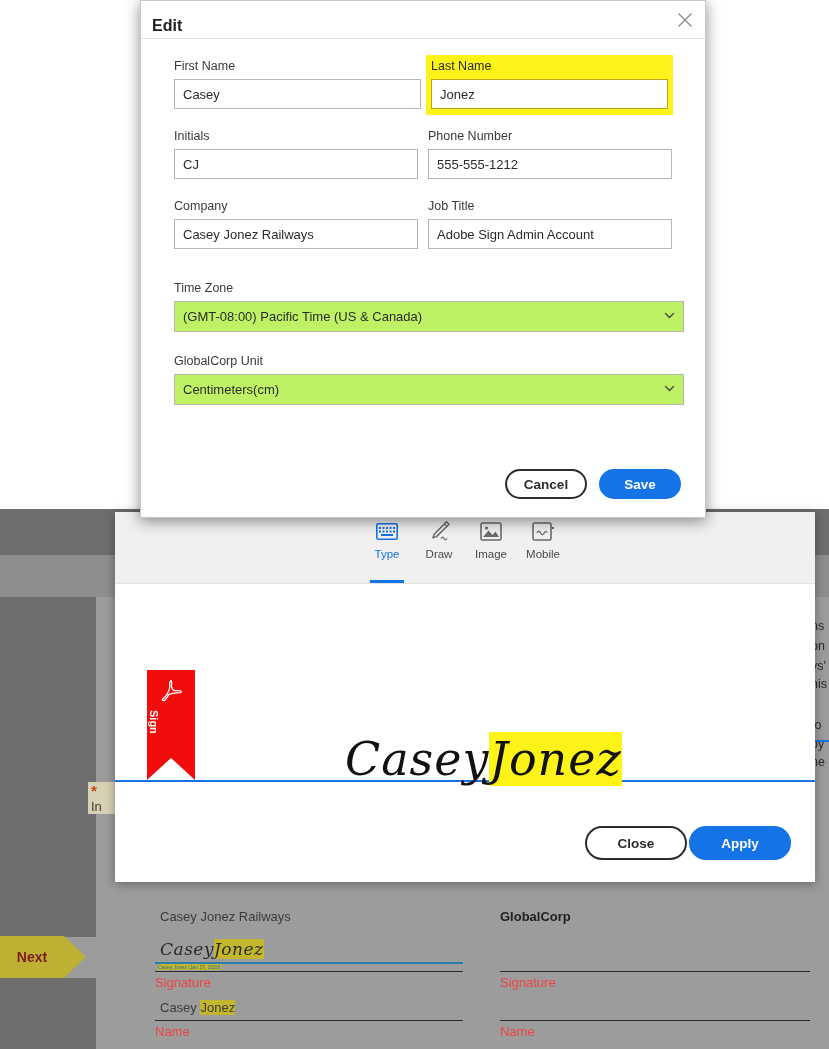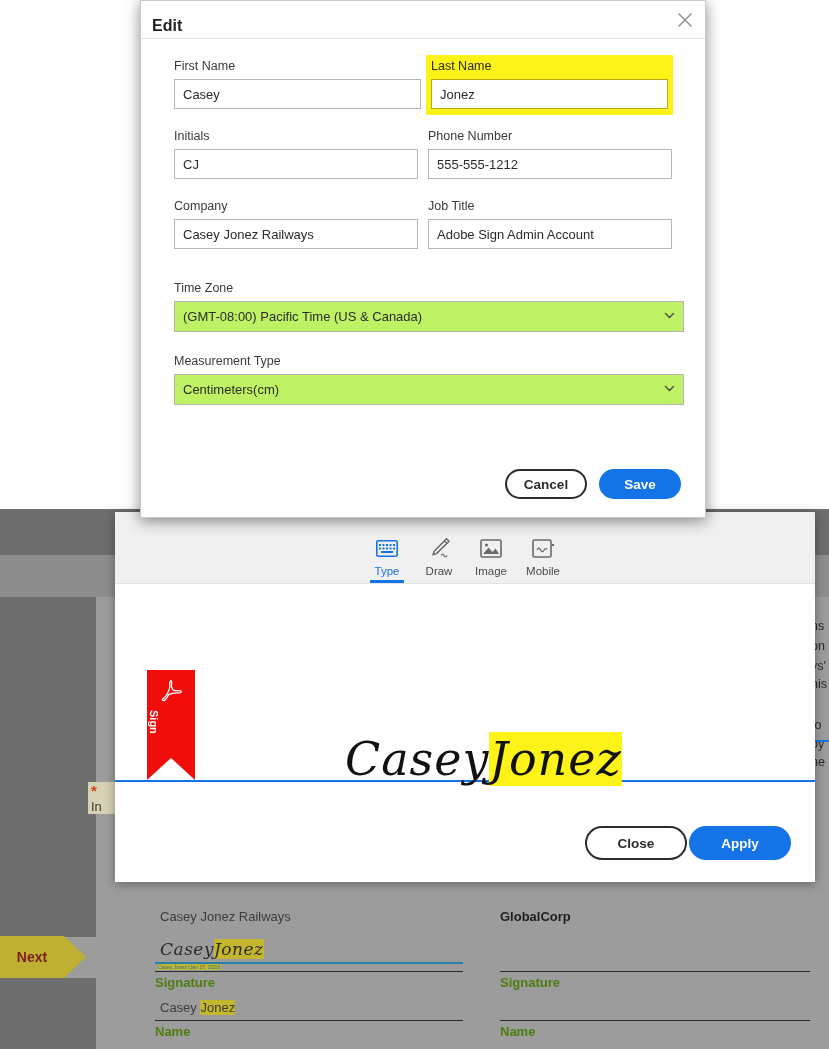--- a/index.html
+++ b/index.html
@@ -47,21 +47,21 @@
     padding:1px 3px; overflow:hidden; line-height:15px;
   }
   .req-tip .star { color:#c8461a; font-weight:bold; font-size:15px; }
 
   
   .doc-col { position:absolute; }
   .doc-company { font-size:13px; color:#3c3c3c; }
   .doc-company.bold { font-weight:bold; color:#1f1f1f; }
   .doc-line { position:absolute; height:1px; background:#2a2a2a; }
   .doc-line-blue { position:absolute; height:1.5px; background:#2a7fa8; }
-  .doc-label { position:absolute; font-size:13px; font-weight:bold; color:#4d7c0f; }
+  .doc-label { position:absolute; font-size:13px; font-weight:normal; color:#ef4444; }
   .doc-sig-script {
     position:absolute; font-family:"DejaVu Serif", serif; font-style:italic;
     font-size:17px; color:#2a2a2a; letter-spacing:0.5px;
   }
   .doc-sig-caption {
     position:absolute; font-size:5px; color:#2a6f93; white-space:nowrap;
     transform-origin: left top;
   }
   .hl-olive { background:#c4b72e; }
   .doc-name-text { position:absolute; font-size:13px; color:#3c3c3c; }
@@ -75,21 +75,21 @@
   #sig-tabs-bar {
     height:72px; background:#f0f0f0; border-bottom:1px solid #e2e2e2;
     display:flex; align-items:flex-end; justify-content:center;
   }
   .sig-tabs { display:flex; gap:0px; }
   .sig-tab {
     width:52px; display:flex; flex-direction:column; align-items:center;
     padding-bottom:0px; cursor:pointer; position:relative;
   }
   .sig-tab .tab-ico { height:26px; display:flex; align-items:center; justify-content:center; }
-  .sig-tab .tab-lbl { font-size:11.5px; color:#4a4a4a; margin-top:4px; padding-bottom:6px; }
+  .sig-tab .tab-lbl { font-size:11.5px; color:#4a4a4a; margin-top:4px; padding-bottom:23px; }
   .sig-tab.active .tab-lbl { color:#1473e6; }
   .sig-tab.active::after {
     content:""; position:absolute; bottom:0; left:9px; right:9px;
     height:3px; background:#1473e6;
   }
 
   #sig-canvas { position:relative; height:232px; background:#fff; }
 
   
   .sign-flag {
@@ -397,21 +397,21 @@
               <svg width="11" height="11" viewBox="0 0 11 11">
                 <path d="M1.5 3.5 L5.5 7.5 L9.5 3.5" fill="none" stroke="#4a4a4a" stroke-width="1.4" stroke-linecap="round" stroke-linejoin="round"></path>
               </svg>
             </span>
           </div>
         </div>
       </div>
 
       <div class="frow" style="margin-top:22px;">
         <div class="fcell wide">
-          <label class="flabel">Measurement Type</label>
+          <label class="flabel">GlobalCorp Unit</label>
           <div class="fselect-wrap">
             <select class="fselect">
               <option>Centimeters(cm)</option>
             </select>
             <span class="fchev">
               <svg width="11" height="11" viewBox="0 0 11 11">
                 <path d="M1.5 3.5 L5.5 7.5 L9.5 3.5" fill="none" stroke="#4a4a4a" stroke-width="1.4" stroke-linecap="round" stroke-linejoin="round"></path>
               </svg>
             </span>
           </div>

